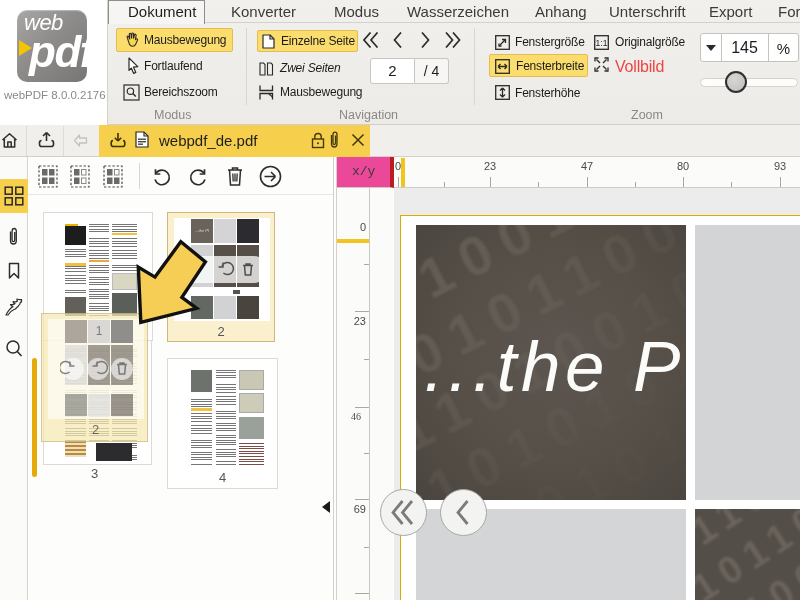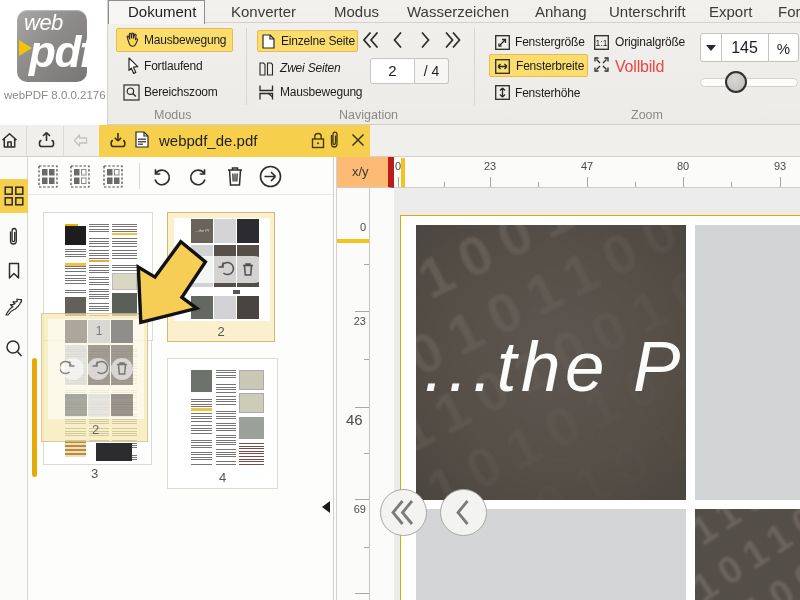--- a/index.html
+++ b/index.html
@@ -407,21 +407,21 @@
     </div>
     <div class="abs" style="left:301px;top:37px;width:105px;height:275px;background:#d3d4d6;"></div>
     <div class="abs" style="left:22px;top:321px;width:270px;height:91px;background:#d4d5d7;"></div>
     <div class="abs" id="tileD" style="left:301px;top:321px;width:105px;height:91px;overflow:hidden;background:#544e48;">
       <div class="abs" style="left:-20px;top:-18px;width:200px;height:170px;filter:blur(1px);color:rgba(122,114,105,0.6);font-weight:bold;font-size:38px;line-height:48px;letter-spacing:9px;transform:rotate(-33deg);transform-origin:30% 30%;">
         0110101<br>1011010<br>0100101<br>1101011
       </div>
     </div>
   </div>
 
-  <div class="abs" style="left:337px;top:157px;width:57px;height:31px;background:#fdba74;border-right:6px solid #b91c1c;border-bottom:1px solid #cfccc8;font-size:13px;color:#3a3a3a;">
+  <div class="abs" style="left:337px;top:157px;width:57px;height:31px;background:#ec4899;border-right:4px solid #b91c1c;border-bottom:1px solid #cfccc8;font-size:13px;color:#3a3a3a;font-family:Liberation Mono, monospace;">
       <span style="position:absolute;left:15px;top:7px;">x/y</span>
     </div>
   <div class="abs" id="hruler" style="left:394px;top:157px;width:406px;height:31px;background:#fbfbfa;border-bottom:1px solid #cfccc8;overflow:hidden;">
     <div class="abs" style="left:7px;top:1px;width:4px;height:30px;background:#f2c41d;"></div>
     <div class="abs" style="left:-6px;top:3px;width:20px;text-align:center;font-size:11px;color:#4a4a4a;">0</div>
     <div class="abs" style="left:86px;top:3px;width:20px;text-align:center;font-size:11px;color:#4a4a4a;">23</div>
     <div class="abs" style="left:183px;top:3px;width:20px;text-align:center;font-size:11px;color:#4a4a4a;">47</div>
     <div class="abs" style="left:279px;top:3px;width:20px;text-align:center;font-size:11px;color:#4a4a4a;">80</div>
     <div class="abs" style="left:376px;top:3px;width:20px;text-align:center;font-size:11px;color:#4a4a4a;">93</div>
     <div class="abs" style="left:4px;top:20px;width:1px;height:11px;background:#a9a7a3;"></div>
@@ -432,21 +432,21 @@
     <div class="abs" style="left:50px;top:25px;width:1px;height:6px;background:#a9a7a3;"></div>
     <div class="abs" style="left:144px;top:25px;width:1px;height:6px;background:#a9a7a3;"></div>
     <div class="abs" style="left:241px;top:25px;width:1px;height:6px;background:#a9a7a3;"></div>
     <div class="abs" style="left:337px;top:25px;width:1px;height:6px;background:#a9a7a3;"></div>
   </div>
   <div class="abs" id="vruler" style="left:337px;top:188px;width:57px;height:412px;background:#fbfbfa;overflow:hidden;">
     <div class="abs" style="left:32px;top:0px;width:1px;height:412px;background:#c9c7c3;"></div>
     <div class="abs" style="left:0px;top:51px;width:32px;height:4px;background:#f2c41d;"></div>
     <div class="abs" style="left:9px;top:33px;width:20px;text-align:right;font-size:11px;color:#4a4a4a;">0</div>
     <div class="abs" style="left:9px;top:127px;width:20px;text-align:right;font-size:11px;color:#4a4a4a;">23</div>
-    <div class="abs" style="left:9px;top:223px;width:20px;text-align:left;font-size:15px;color:#4a4a4a;">46</div>
+    <div class="abs" style="left:9px;top:223px;width:20px;text-align:center;font-size:10px;color:#4a4a4a;font-family:Liberation Serif, serif;">46</div>
     <div class="abs" style="left:9px;top:315px;width:20px;text-align:right;font-size:11px;color:#4a4a4a;">69</div>
     <div class="abs" style="left:18px;top:123px;width:14px;height:1px;background:#a9a7a3;"></div>
     <div class="abs" style="left:18px;top:219px;width:14px;height:1px;background:#a9a7a3;"></div>
     <div class="abs" style="left:18px;top:311px;width:14px;height:1px;background:#a9a7a3;"></div>
     <div class="abs" style="left:27px;top:76px;width:5px;height:1px;background:#a9a7a3;"></div>
     <div class="abs" style="left:27px;top:171px;width:5px;height:1px;background:#a9a7a3;"></div>
     <div class="abs" style="left:27px;top:265px;width:5px;height:1px;background:#a9a7a3;"></div>
     <div class="abs" style="left:27px;top:359px;width:5px;height:1px;background:#a9a7a3;"></div>
     <div class="abs" style="left:18px;top:405px;width:14px;height:1px;background:#a9a7a3;"></div>
   </div>

